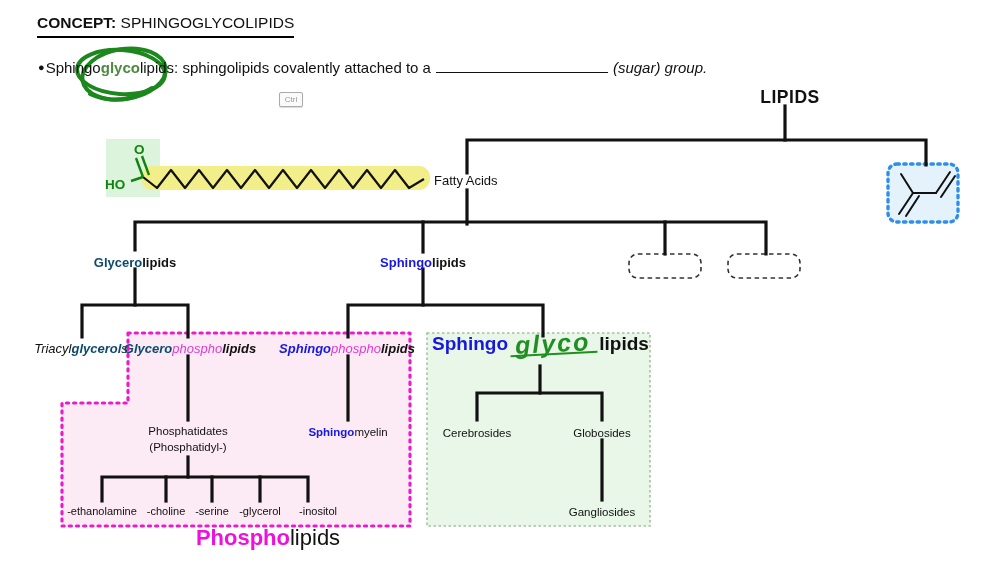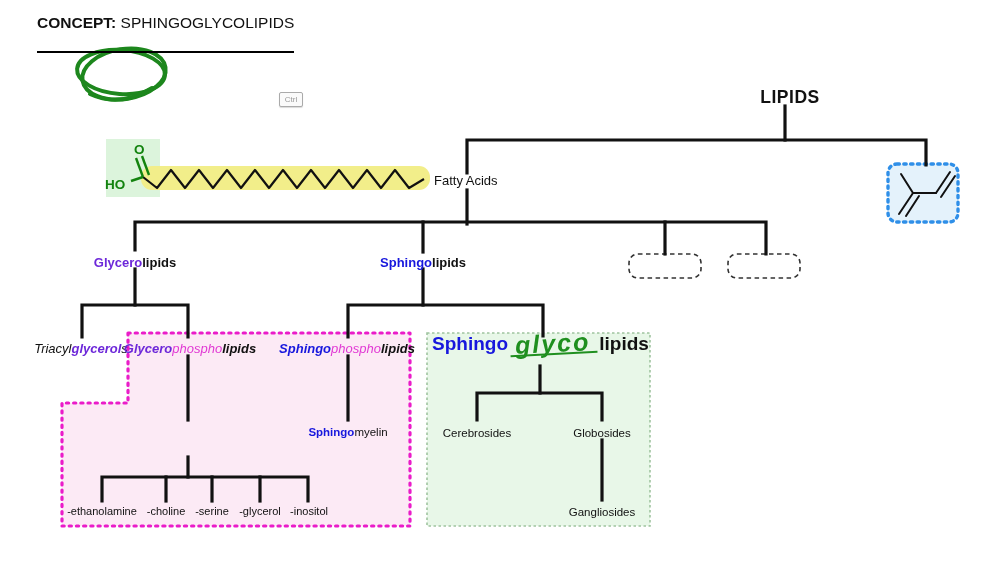--- a/index.html
+++ b/index.html
@@ -3,39 +3,39 @@
 <meta charset="utf-8">
 <style>
   html,body{margin:0;padding:0;background:#fff;}
   .canvas{
     position:relative;width:1000px;height:562px;background:#ffffff;overflow:hidden;
     font-family:"Liberation Sans", sans-serif;color:#111;
   }
   .abs{position:absolute;}
   .ctr{transform:translateX(-50%);white-space:nowrap;}
   
-  .title{left:37px;top:14px;font-size:15.5px;border-bottom:2px solid #000;padding-bottom:19px;white-space:nowrap;}
+  .title{left:37px;top:14px;font-size:15.5px;border-bottom:2px solid #000;padding-bottom:4px;white-space:nowrap;}
   .title .b{font-weight:bold;}
   
   .def{left:38px;top:59px;font-size:15px;white-space:nowrap;}
   .def .bullet{font-size:11px;vertical-align:2px;margin-right:1px;}
   .def .glyco{color:#4e8a3e;font-weight:bold;}
   .def .blank{display:inline-block;width:172px;border-bottom:1.5px solid #111;height:13px;margin:0 5px;}
   .def .sugar{font-style:italic;}
   
   .keybadge{left:279px;top:92px;width:22px;height:13px;border:1px solid #aaa;border-radius:2px;
     background:#fafafa;box-shadow:0 1px 1px rgba(0,0,0,.15);font-size:8px;color:#999;
     display:flex;align-items:center;justify-content:center;}
   
   .root{left:790px;top:87px;font-size:17.5px;font-weight:bold;letter-spacing:.5px;}
   .fatty{left:434px;top:173px;font-size:13px;white-space:nowrap;}
   .lvl2{font-size:13px;font-weight:bold;}
   .lvl3{font-size:13px;font-weight:bold;font-style:italic;}
   .plain{font-weight:normal;}
-  .purple{color:#6d28d9;}
+  .purple{color:#0c4a6e;}
   .blue{color:#1717dd;}
   .magenta{color:#e138d4;font-weight:normal;}
   .green{color:#16a016;}
   .sglhead{left:432px;top:333px;font-size:19px;font-weight:bold;white-space:nowrap;}
   .hand{display:inline-block;color:#1f8f1f;font-weight:bold;font-style:italic;
     font-size:25px;letter-spacing:2px;transform:rotate(-3deg);border-bottom:2.5px solid #1f8f1f;
     padding:0 7px 0 5px;margin:0 2px;line-height:20px;vertical-align:-2px;}
   .mid{font-size:11.5px;font-weight:normal;text-align:center;line-height:16px;}
   .hg{font-size:11px;font-weight:normal;}
   .biglab{font-size:22px;font-weight:normal;}
@@ -108,20 +108,23 @@
       <ellipse cx="121" cy="72" rx="44" ry="22" transform="rotate(4 121 72)"></ellipse>
       <path d="M90,94 Q120,108 152,88"></path>
     </g>
   </svg>
 
   <div class="abs title">
     <span class="b">CONCEPT:</span>
     <span>SPHINGOGLYCOLIPIDS</span>
   </div>
 
+  <div class="abs def">
+    <span class="bullet">●</span><span>Sphingo</span><span class="glyco">glyco</span><span>lipids:</span><span> sphingolipids covalently attached to a</span><span class="blank"></span><span class="sugar">(sugar) group.</span>
+  </div>
 
   <div class="abs keybadge">
     <span>Ctrl</span>
   </div>
 
   <div class="abs root ctr" style="left: 790px; top: 87px;">LIPIDS</div>
 
   <div class="abs fatty" style="left: 434px; top: 173px; text-align: center;">Fatty Acids</div>
 
   <div class="abs lvl2 ctr" style="left:135px;top:255px;">
@@ -141,29 +144,36 @@
   </div>
 
   <div class="abs lvl3 ctr" style="left:347px;top:341px;">
     <span class="blue">Sphingo</span><span class="magenta">phospho</span><span>lipids</span>
   </div>
 
   <div class="abs sglhead" style="left: 432px; top: 333px;">
     <span class="blue">Sphingo</span><span class="hand">glyco</span><span>lipids</span>
   </div>
 
+  <div class="abs mid ctr" style="left:188px;top:423px;">
+    <div>Phosphatidates</div>
+    <div>(Phosphatidyl-)</div>
+  </div>
 
   <div class="abs mid ctr" style="left:348px;top:424px;">
     <span class="blue" style="font-weight:bold;">Sphingo</span><span>myelin</span>
   </div>
 
   <div class="abs hg ctr" style="left:102px;top:505px;text-align:right;">-ethanolamine</div>
   <div class="abs hg ctr" style="left:166px;top:505px;">-choline</div>
   <div class="abs hg ctr" style="left:212px;top:505px;">-serine</div>
   <div class="abs hg ctr" style="left:260px;top:505px;">-glycerol</div>
-  <div class="abs hg ctr" style="left:309px;top:505px;">-inositol</div>
+  <div class="abs hg ctr" style="left:318px;top:505px;">-inositol</div>
 
   <div class="abs mid ctr" style="left:477px;top:425px;">Cerebrosides</div>
   <div class="abs mid ctr" style="left:602px;top:425px;">Globosides</div>
   <div class="abs mid ctr" style="left:602px;top:504px;">Gangliosides</div>
 
+  <div class="abs biglab ctr" style="left:268px;top:525px;">
+    <span class="c" style="color:#ee11dd;">Phospho</span><span>lipids</span>
+  </div>
 
 </div>
 
 </body></html>

